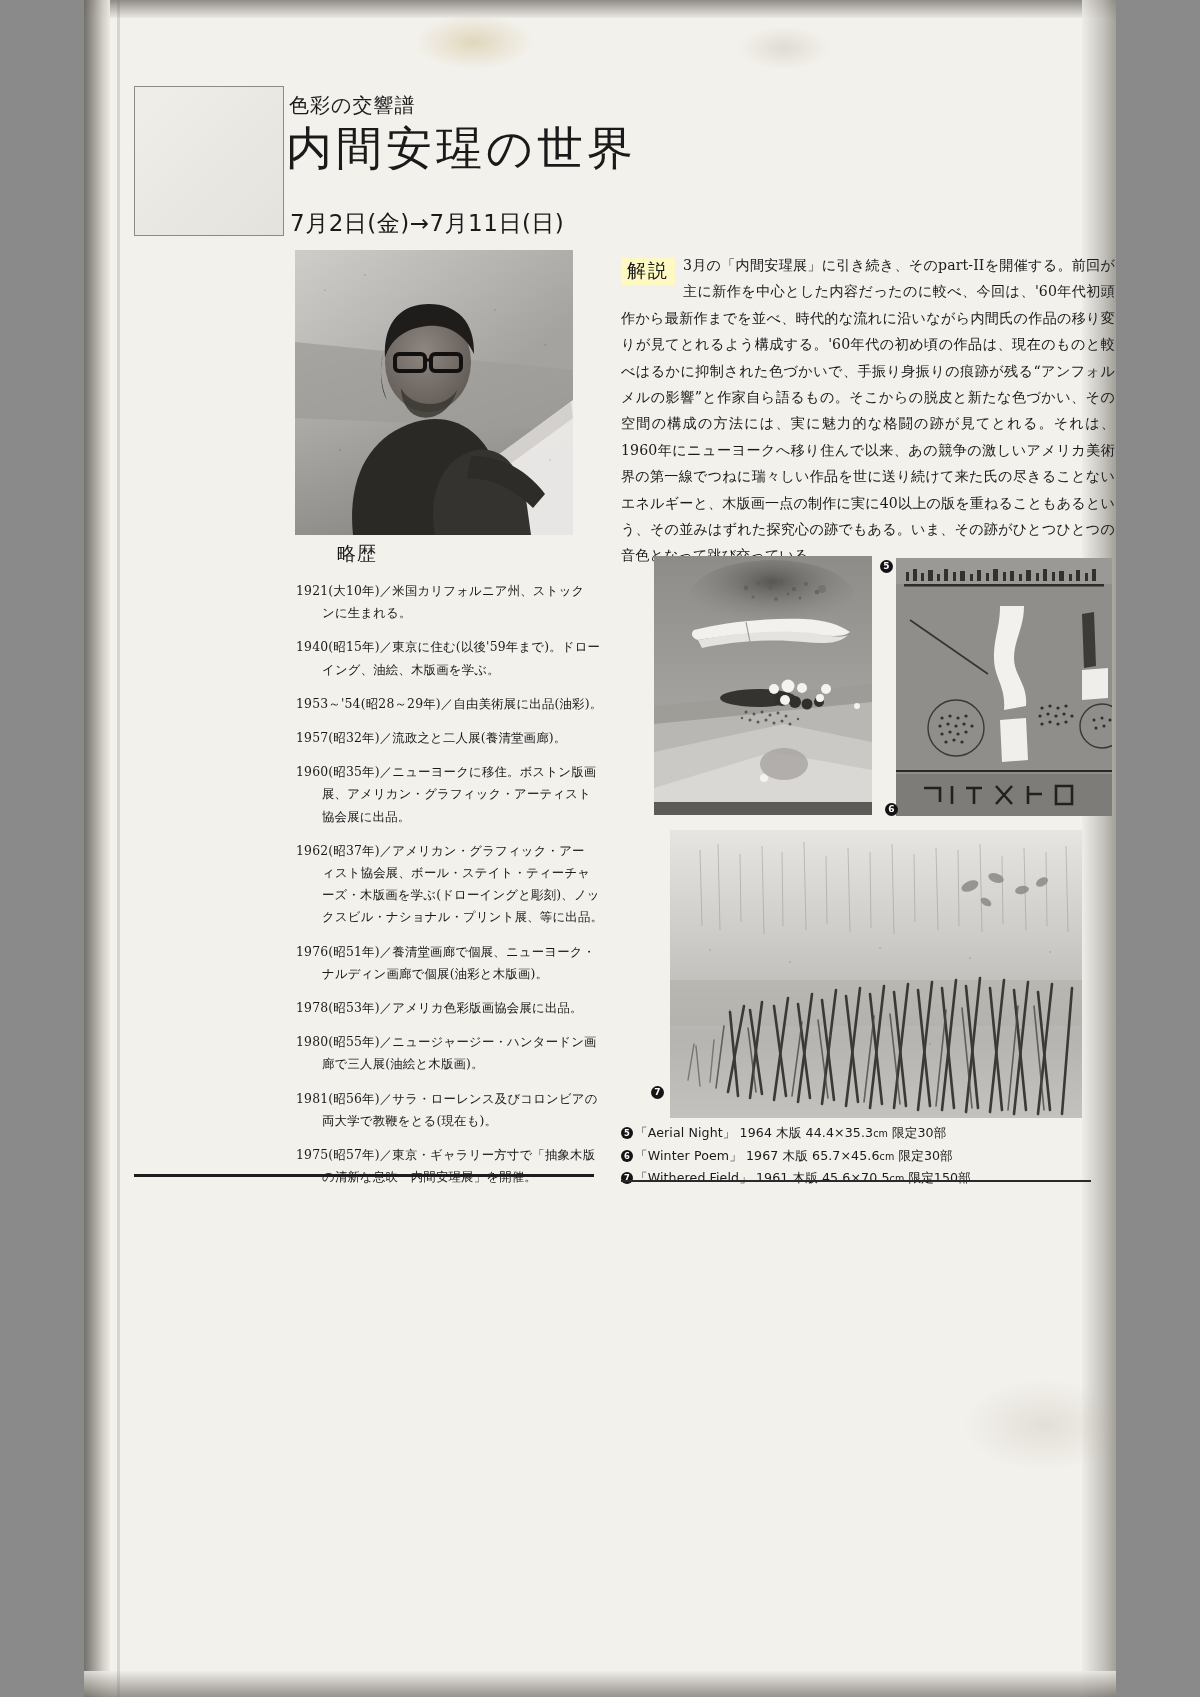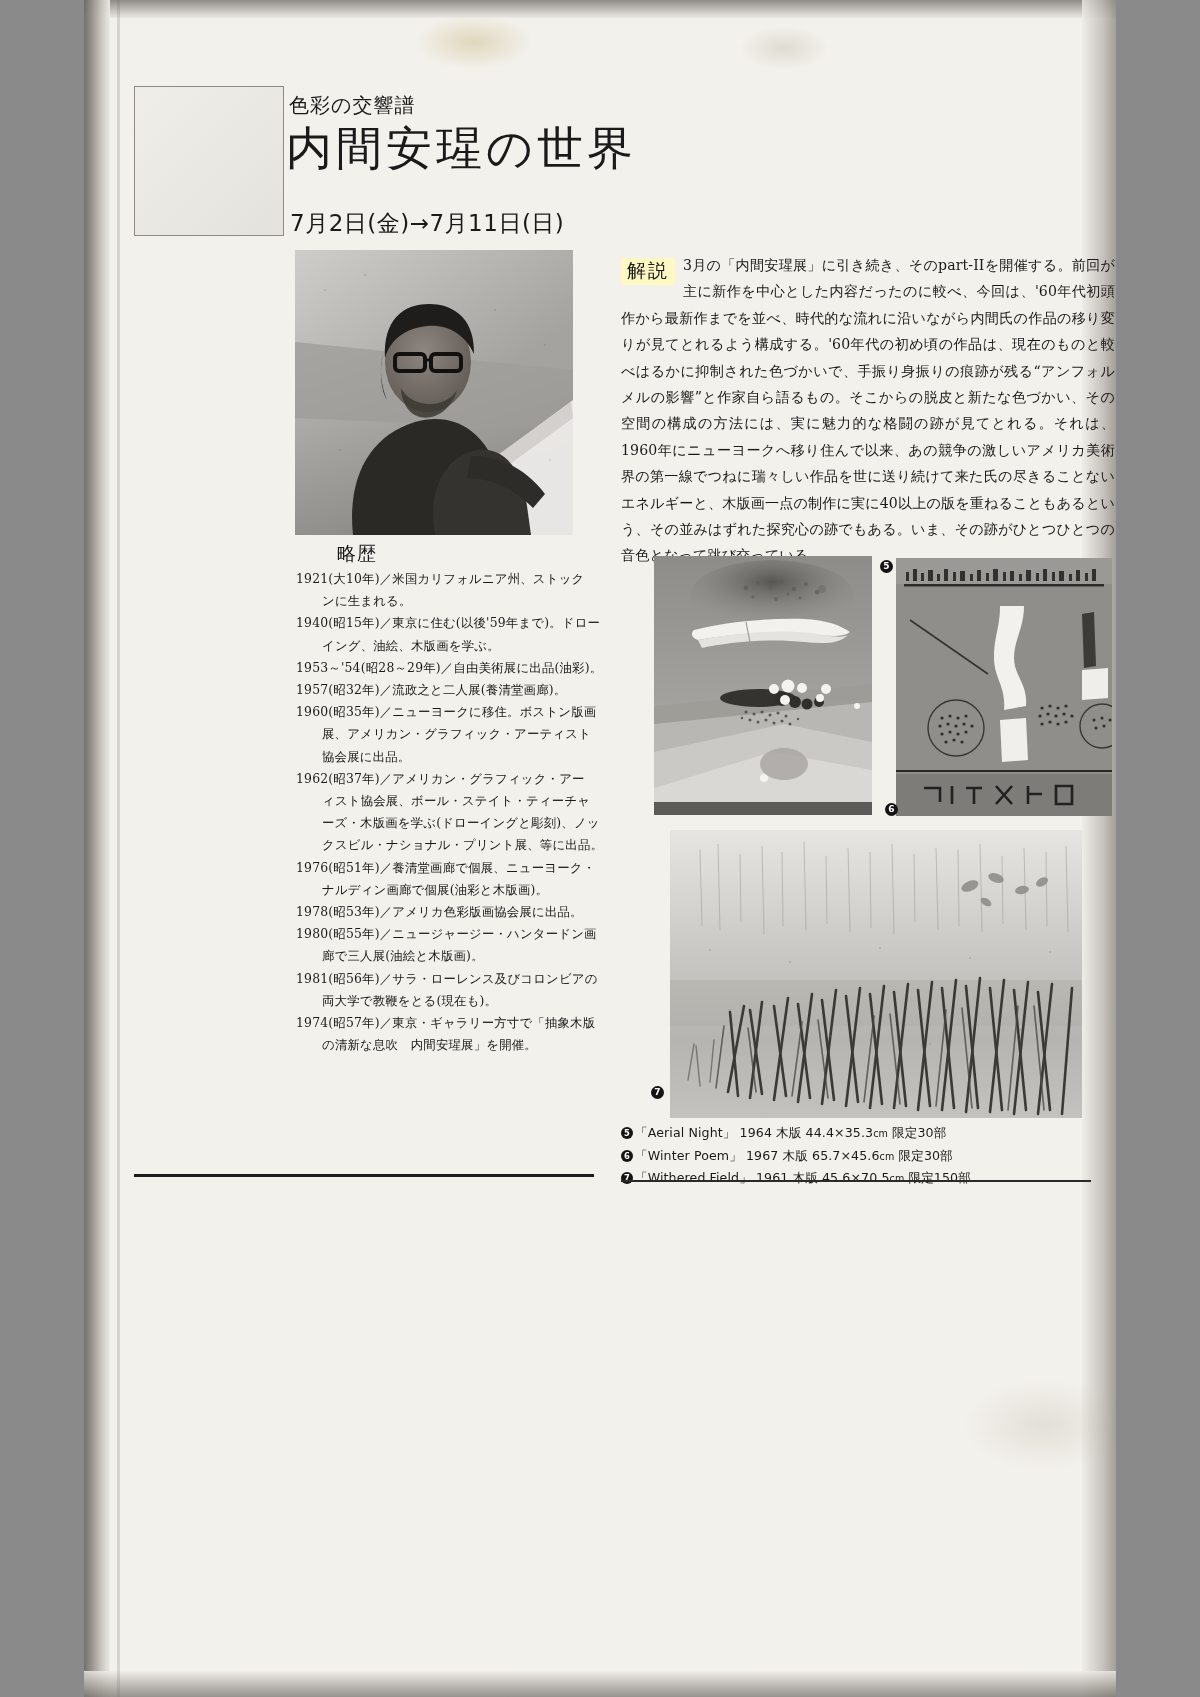--- a/index.html
+++ b/index.html
@@ -119,21 +119,21 @@
   }
   .bio-list {
     position: absolute;
     left: 212px; top: 568px;
     width: 300px;
     font-size: 12.4px;
     line-height: 22.2px;
     font-family: "DejaVu Serif", serif;
     letter-spacing: .2px;
   }
-  .bio-item { margin: 0 0 0 0; }
+  .bio-item { margin: 12px 0 0 0; }
   .bio-line { white-space: nowrap; }
   .bio-line.ind { padding-left: 26px; }
 
   
   .commentary {
     position: absolute;
     left: 537px; top: 252px;
     width: 494px;
   }
   .kaisetsu-badge {
@@ -336,21 +336,21 @@
       </div>
       <div class="bio-item">
         <div class="bio-line">1980(昭55年)／ニュージャージー・ハンタードン画</div>
         <div class="bio-line ind">廊で三人展(油絵と木版画)。</div>
       </div>
       <div class="bio-item">
         <div class="bio-line">1981(昭56年)／サラ・ローレンス及びコロンビアの</div>
         <div class="bio-line ind">両大学で教鞭をとる(現在も)。</div>
       </div>
       <div class="bio-item">
-        <div class="bio-line">1974(昭57年)／東京・ギャラリー方寸で「抽象木版</div>
+        <div class="bio-line">1975(昭57年)／東京・ギャラリー方寸で「抽象木版</div>
         <div class="bio-line ind">の清新な息吹　内間安瑆展」を開催。</div>
       </div>
     </div>
 
   <div class="commentary">
     <div class="kaisetsu-badge">解説</div>
     <div class="commentary-body">3月の「内間安瑆展」に引き続き、そのpart-IIを開催する。前回が主に新作を中心とした内容だったのに較べ、今回は、'60年代初頭作から最新作までを並べ、時代的な流れに沿いながら内間氏の作品の移り変りが見てとれるよう構成する。'60年代の初め頃の作品は、現在のものと較べはるかに抑制された色づかいで、手振り身振りの痕跡が残る“アンフォルメルの影響”と作家自ら語るもの。そこからの脱皮と新たな色づかい、その空間の構成の方法には、実に魅力的な格闘の跡が見てとれる。それは、1960年にニューヨークへ移り住んで以来、あの競争の激しいアメリカ美術界の第一線でつねに瑞々しい作品を世に送り続けて来た氏の尽きることないエネルギーと、木版画一点の制作に実に40以上の版を重ねることもあるという、その並みはずれた探究心の跡でもある。いま、その跡がひとつひとつの音色となって跳び交っている。</div>
   </div>
 
   <div class="art art-5">

